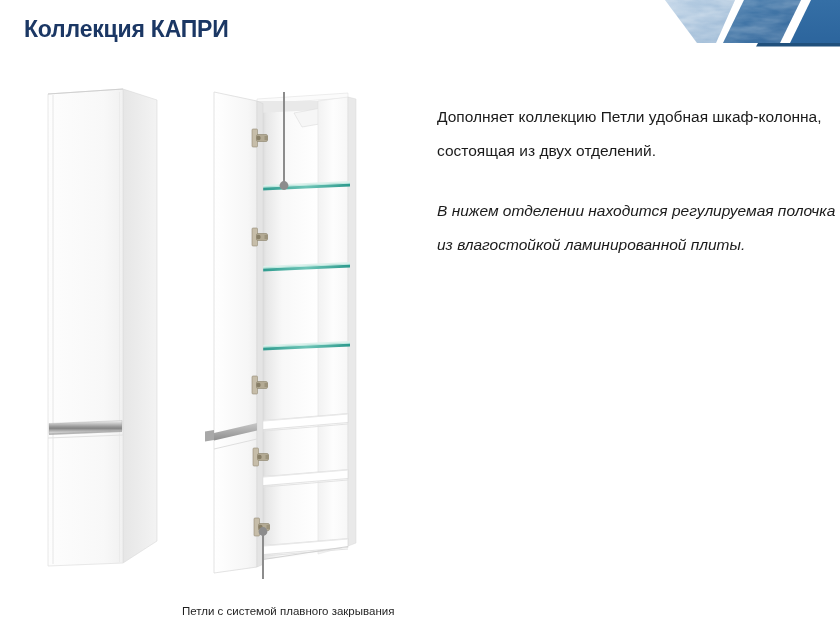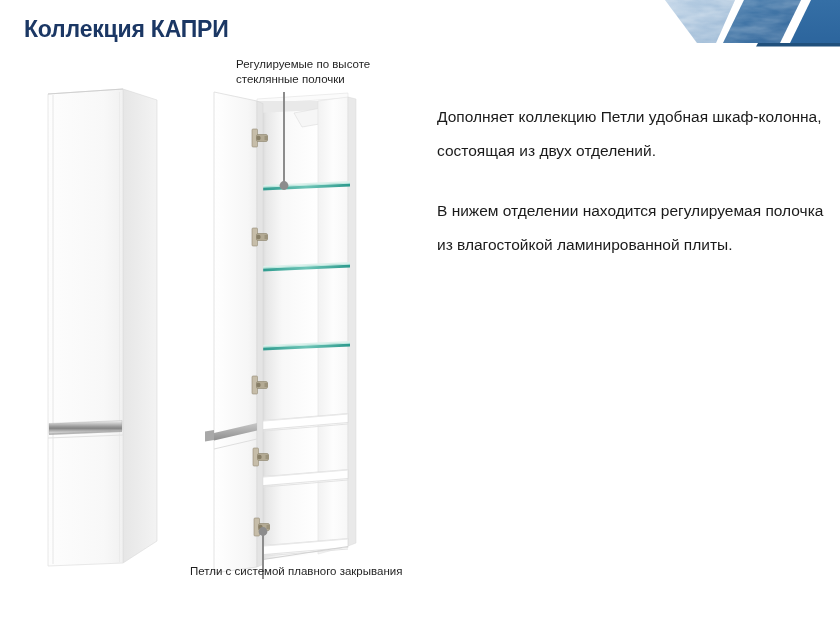--- a/index.html
+++ b/index.html
@@ -9,30 +9,30 @@
   }
   .page-title{
     position:absolute;left:24px;top:16px;margin:0;
     font-size:23px;font-weight:bold;color:#1b3764;letter-spacing:-0.2px;
   }
   .gfx{position:absolute;left:0;top:0;}
   .callout{
     position:absolute;font-size:11.5px;line-height:15px;color:#1f1f1f;
   }
   .callout-shelves{left:236px;top:57px;}
-  .callout-hinges{left:182px;top:564px;margin-left:8px;}
+  .callout-hinges{left:182px;top:604px;}
   .caption{
     position:absolute;left:48px;top:600px;font-size:12.5px;font-weight:bold;color:#101010;
   }
   .body-text{
     position:absolute;left:437px;top:100px;width:400px;color:#1a1a1a;
   }
   .body-text p{margin:0 0 26px 0;font-size:15.5px;line-height:34px;}
   .body-text p.tight{margin-bottom:18px;}
-  .body-text p.mid{margin-bottom:20px;}
+  .body-text p.mid{margin-bottom:20px;font-style:italic;}
 </style>
 </head>
 <body>
 
 <div class="slide">
 
   <h1 class="page-title">Коллекция КАПРИ</h1>
 
   <svg class="gfx" width="840" height="626" viewBox="0 0 840 626">
     <defs>
@@ -182,24 +182,20 @@
     <g>
       <line x1="284" y1="92" x2="284" y2="182" stroke="#8c8c8c" stroke-width="2"></line>
       <circle cx="284" cy="185.5" r="4.4" fill="#8c8c8c"></circle>
     </g>
     <g>
       <circle cx="263" cy="531.5" r="4.4" fill="#8c8c8c"></circle>
       <line x1="263" y1="534" x2="263" y2="579" stroke="#8c8c8c" stroke-width="2"></line>
     </g>
   </svg>
 
-  <div class="callout callout-shelves">
-    <span style="display:block">Регулируемые по высоте</span>
-    <span style="display:block">стеклянные полочки</span>
-  </div>
   <div class="callout callout-hinges">Петли с системой плавного закрывания</div>
 
 
   <div class="body-text">
     <p>Дополняет коллекцию Петли удобная шкаф-колонна, состоящая из двух отделений.</p>
     <p class="mid">В нижем отделении находится регулируемая полочка из влагостойкой ламинированной плиты.</p>
   </div>
 
 </div>
 

